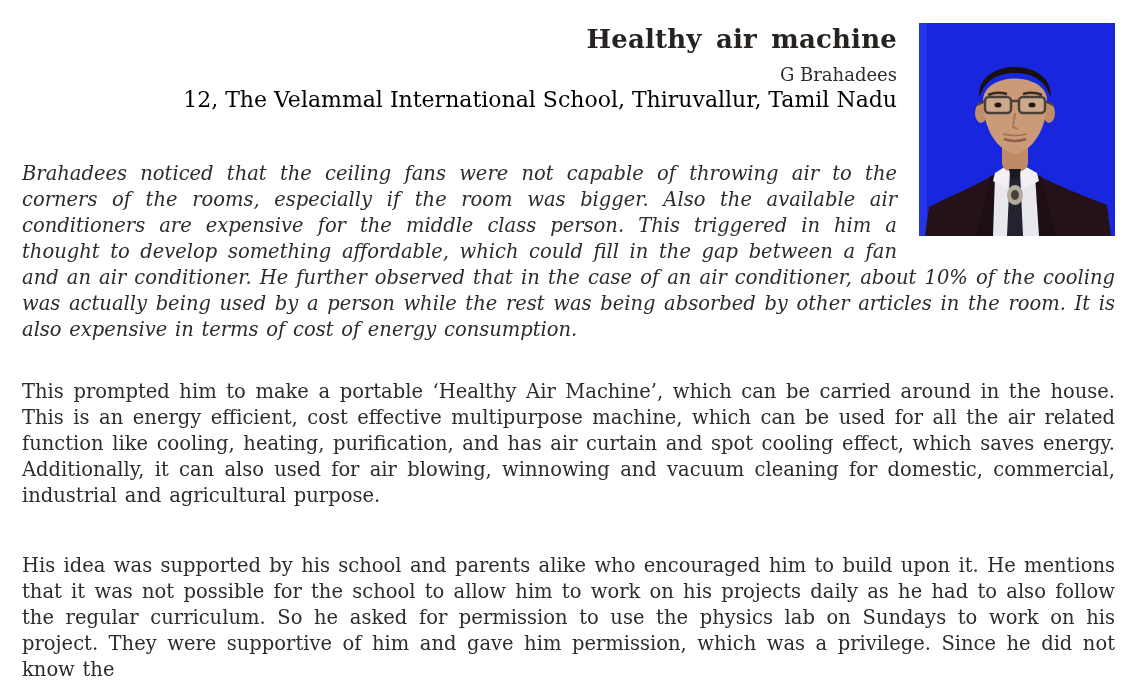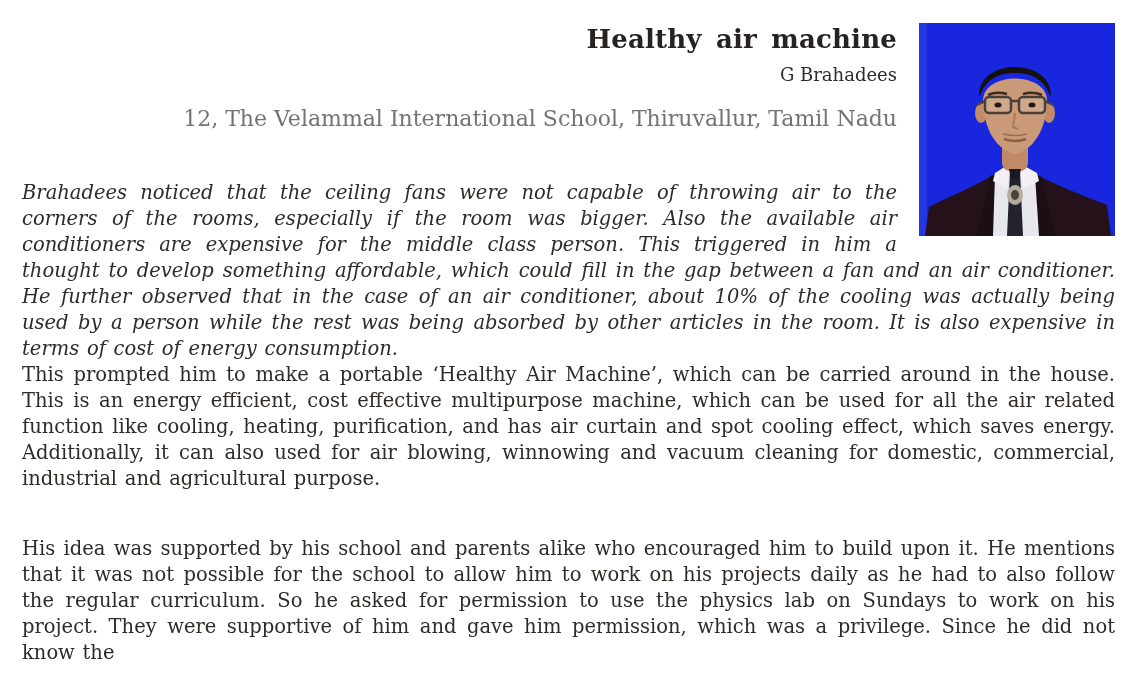--- a/index.html
+++ b/index.html
@@ -46,32 +46,32 @@
   }
   .author {
     font-size: 18px;
     line-height: 1.2;
     margin-top: 9px;
     color: #2e2b28;
   }
   .school {
     font-size: 22px;
     line-height: 1.2;
-    margin-top: 20px;
-    color: #737373;
+    margin-top: 1px;
+    color: #000000;
   }
   .body-text p {
     font-size: 19.5px;
     line-height: 26px;
     text-align: justify;
     margin: 0;
     word-spacing: 1.5px;
   }
   .body-text p.p1 { margin-top: 48px; font-style: italic; }
-  .body-text p.p2 { }
+  .body-text p.p2 { margin-top: 36px; }
   .body-text p.p3 { margin-top: 44px; }
 </style>
 </head>
 <body>
 
 <div class="page">
 
   <div class="photo-frame">
     <svg viewBox="0 0 196 213" preserveAspectRatio="none">
 

